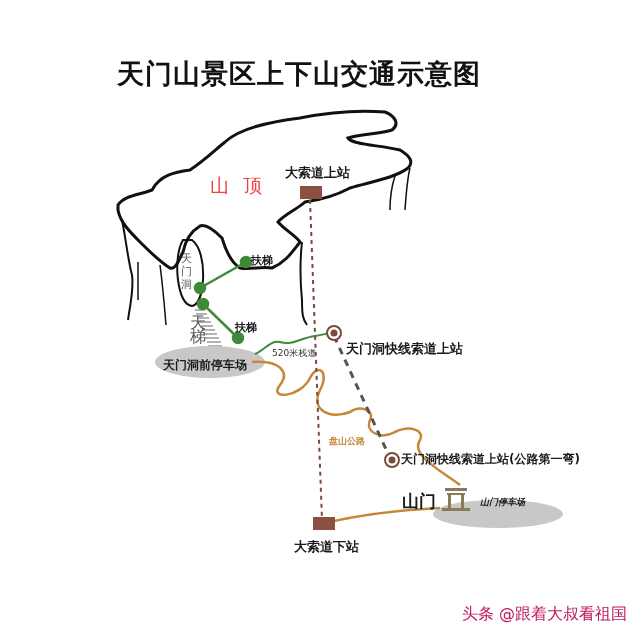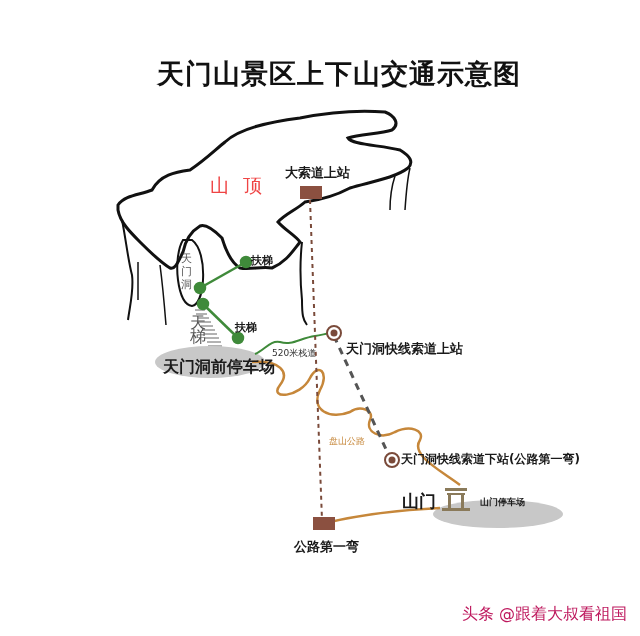--- a/index.html
+++ b/index.html
@@ -1,35 +1,35 @@
 <!DOCTYPE html>
 <html><head>
 <meta charset="utf-8">
 <style>
   html, body { margin:0; padding:0; background:#ffffff; }
   body { width:640px; height:636px; position:relative; overflow:hidden;
          font-family: "DejaVu Sans", "Liberation Sans", sans-serif; }
   .title { position:absolute; left:117px; top:56px; font-size:27px; font-weight:bold;
-           color:#111; letter-spacing:1px;margin-left:40px; }
+           color:#111; letter-spacing:1px; }
   svg.map { position:absolute; left:0; top:0; }
   .lbl { position:absolute; white-space:nowrap; color:#1a1a1a; }
   .bold { font-weight:bold; }
   .peak { left:210px; top:173px; font-size:19px; letter-spacing:14px; color:#ef4444; }
   .upper-station { left:285px; top:164px; font-size:13px;text-align:center; }
   .tm-cave { left:181px; top:252px; font-size:11px; color:#555; width:14px; line-height:13px; white-space:normal; }
   .stair { left:190px; top:316px; font-size:16px; color:#555; width:12px; line-height:14px; white-space:normal; }
   .esc1 { left:251px; top:253px; font-size:11px; }
   .esc2 { left:235px; top:320px; font-size:11px; }
-  .park1 { left:163px; top:357px; font-size:16px; }
+  .park1 { left:163px; top:357px; font-size:12px; }
   .plank { left:272px; top:347px; font-size:9px; color:#333;text-align:right; }
   .quick-up { left:346px; top:327px; font-size:13px;margin-top:13px; }
-  .road { left:329px; top:435px; font-size:9px; color:#c6873a; font-weight:normal; }
+  .road { left:329px; top:435px; font-size:9px; color:#c6873a; font-weight:bold; }
   .quick-down { left:401px; top:451px; font-size:12px; }
   .gate { left:402px; top:490px; font-size:17px; }
-  .park2 { left:480px; top:496px; font-size:9px; }
+  .park2 { left:480px; top:496px; font-size:9px;font-style:italic; }
   .lower-station { left:294px; top:538px; font-size:13px; }
   .watermark { left:462px; top:604px; font-size:16px; color:#be185d; }
 </style>
 </head>
 <body>
 
 <div class="title">天门山景区上下山交通示意图</div>
 
 <svg class="map" width="640" height="636" viewBox="0 0 640 636">
 
@@ -100,17 +100,17 @@
 <div class="lbl peak">山顶</div>
 <div class="lbl bold upper-station">大索道上站</div>
 <div class="lbl tm-cave">天门洞</div>
 <div class="lbl stair">天梯</div>
 <div class="lbl bold esc1">扶梯</div>
 <div class="lbl bold esc2">扶梯</div>
 <div class="lbl bold park1">天门洞前停车场</div>
 <div class="lbl plank">520米栈道</div>
 <div class="lbl bold quick-up">天门洞快线索道上站</div>
 <div class="lbl road">盘山公路</div>
-<div class="lbl bold quick-down">天门洞快线索道下站(公路第一弯)</div>
+<div class="lbl bold quick-down">天门洞快线索道上站(公路第一弯)</div>
 <div class="lbl bold gate">山门</div>
 <div class="lbl bold park2">山门停车场</div>
-<div class="lbl bold lower-station">公路第一弯</div>
+<div class="lbl bold lower-station">大索道下站</div>
 <div class="lbl watermark">头条 @跟着大叔看祖国</div>
 
 </body></html>

